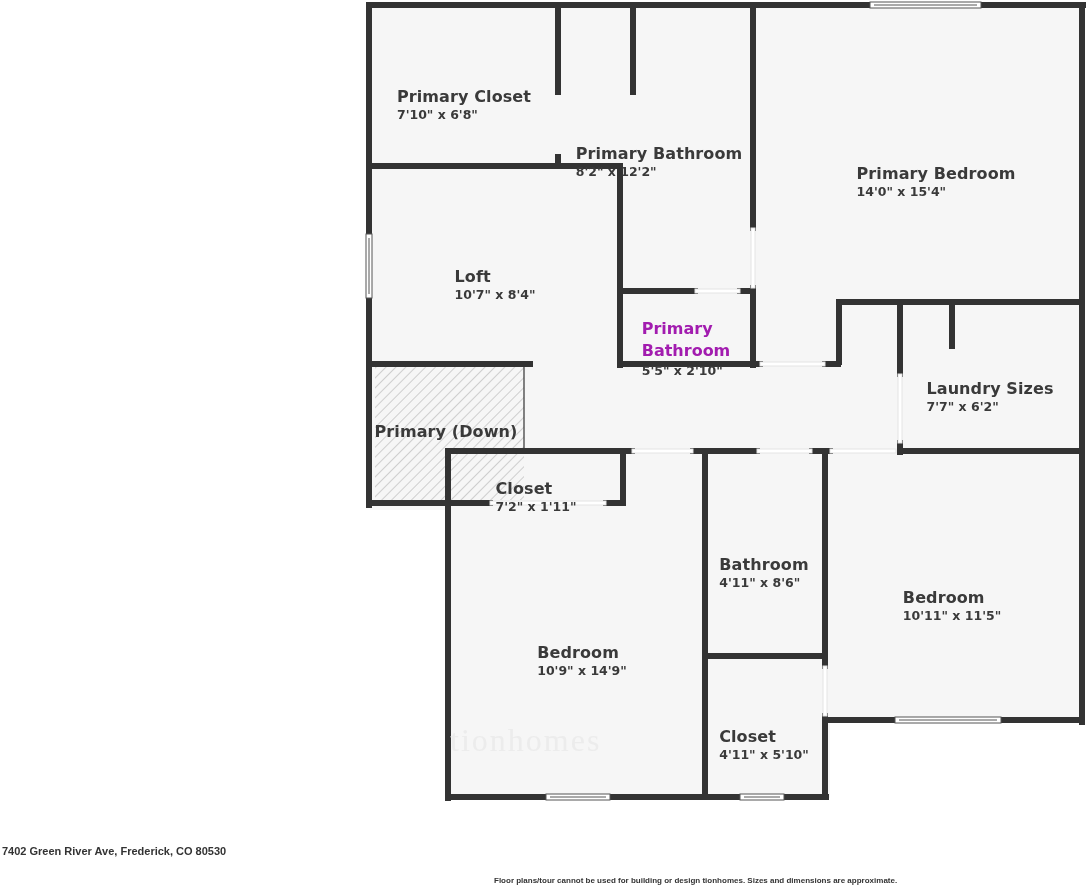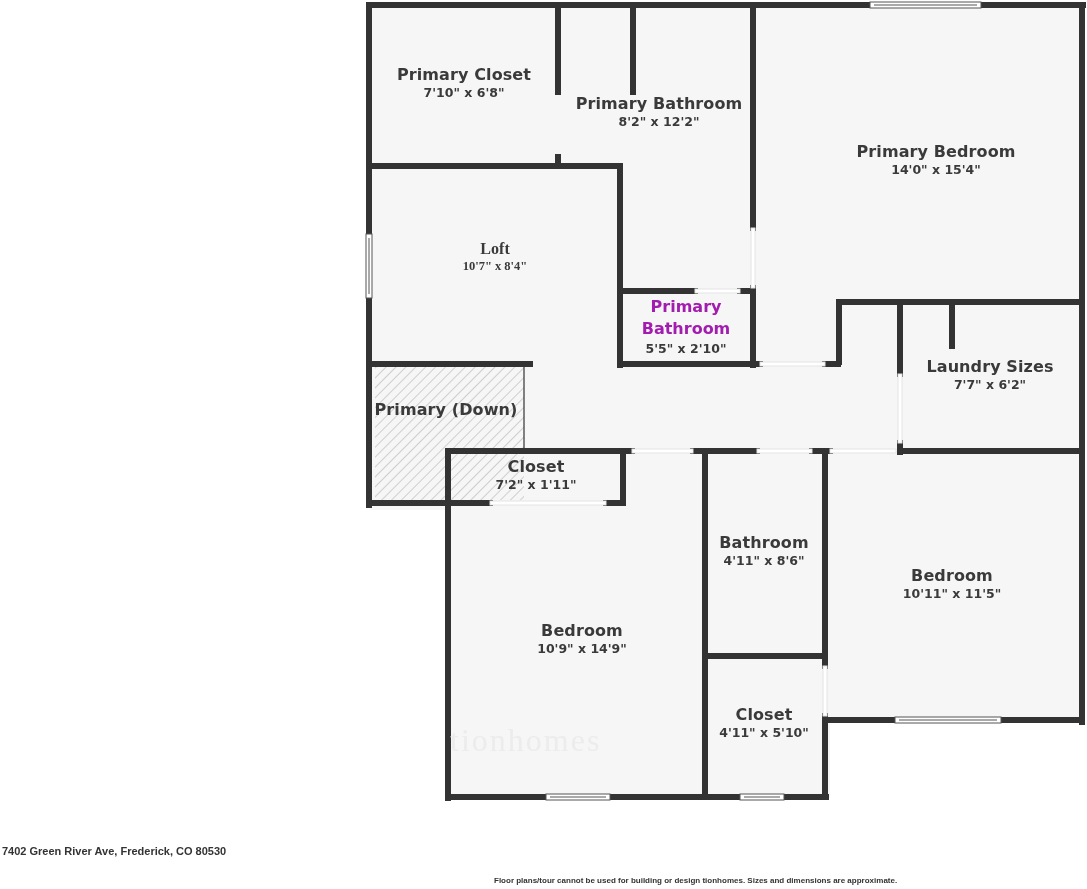--- a/index.html
+++ b/index.html
@@ -1,18 +1,18 @@
 <!DOCTYPE html>
 <html><head>
   <meta charset="utf-8">
   <style>
     html, body { margin: 0; padding: 0; background: #ffffff; }
     body { width: 1087px; height: 889px; position: relative; overflow: hidden; font-family: "DejaVu Sans", sans-serif; }
     #plan { position: absolute; left: 0; top: 0; width: 1087px; height: 889px; }
-    .room-label { position: absolute; transform: translateX(-50%); text-align: center; color: #333333; white-space: nowrap; line-height: 1.2; }
+    .room-label { position: absolute; transform: translateX(-50%); color: #333333; white-space: nowrap; line-height: 1.2; margin-top: 22px; }
     .room-name { display: block; font-size: 16px; font-weight: bold; letter-spacing: 0.1px; color: #3a3a3a; }
     .room-dim { display: block; font-size: 12.5px; font-weight: bold; color: #3a3a3a; margin-top: 1px; }
     .name-multi { display: block; font-size: 16px; font-weight: bold; color: #a21caf; line-height: 22px; }
     .footer-address { position: absolute; left: 2px; top: 845px; font-size: 11px; font-weight: bold; color: #333333; font-family: "Liberation Sans", sans-serif; }
     .footer-floor { position: absolute; left: 2px; top: 869px; font-size: 11px; font-weight: bold; color: #333333; font-family: "Liberation Sans", sans-serif; margin-top: 22px; }
     .footer-disclaimer { position: absolute; left: 494px; top: 876px; font-size: 8px; font-weight: bold; color: #333333; font-family: "Liberation Sans", sans-serif; }
     .watermark { position: absolute; left: 450px; top: 722px; font-size: 32px; color: #ececec; letter-spacing: 2px; font-family: Liberation Serif, serif; }
   </style>
 </head>
 <body>
@@ -125,31 +125,31 @@
   </g>
 </svg>
 
 <div class="watermark">tionhomes</div>
 
 <div class="room-label" style="left:464px; top:65px;">
   <span class="room-name">Primary Closet</span>
   <span class="room-dim">7'10" x 6'8"</span>
 </div>
 
-<div class="room-label" style="left:659px; top:94px;">
+<div class="room-label" style="left:659px; top:122px;">
   <span class="room-name">Primary Bathroom</span>
   <span class="room-dim">8'2" x 12'2"</span>
 </div>
 
 <div class="room-label" style="left:936px; top:142px;">
   <span class="room-name">Primary Bedroom</span>
   <span class="room-dim">14'0" x 15'4"</span>
 </div>
 
-<div class="room-label" style="left:495px; top:239px;font-family:Liberation Serif, serif;">
+<div class="room-label" style="left:495px; top:245px;">
   <span class="room-name">Loft</span>
   <span class="room-dim">10'7" x 8'4"</span>
 </div>
 
 <div class="room-label" style="left:686px; top:296px;">
   <span class="name-multi">Primary</span>
   <span class="name-multi">Bathroom</span>
   <span class="room-dim">5'5" x 2'10"</span>
 </div>
 

